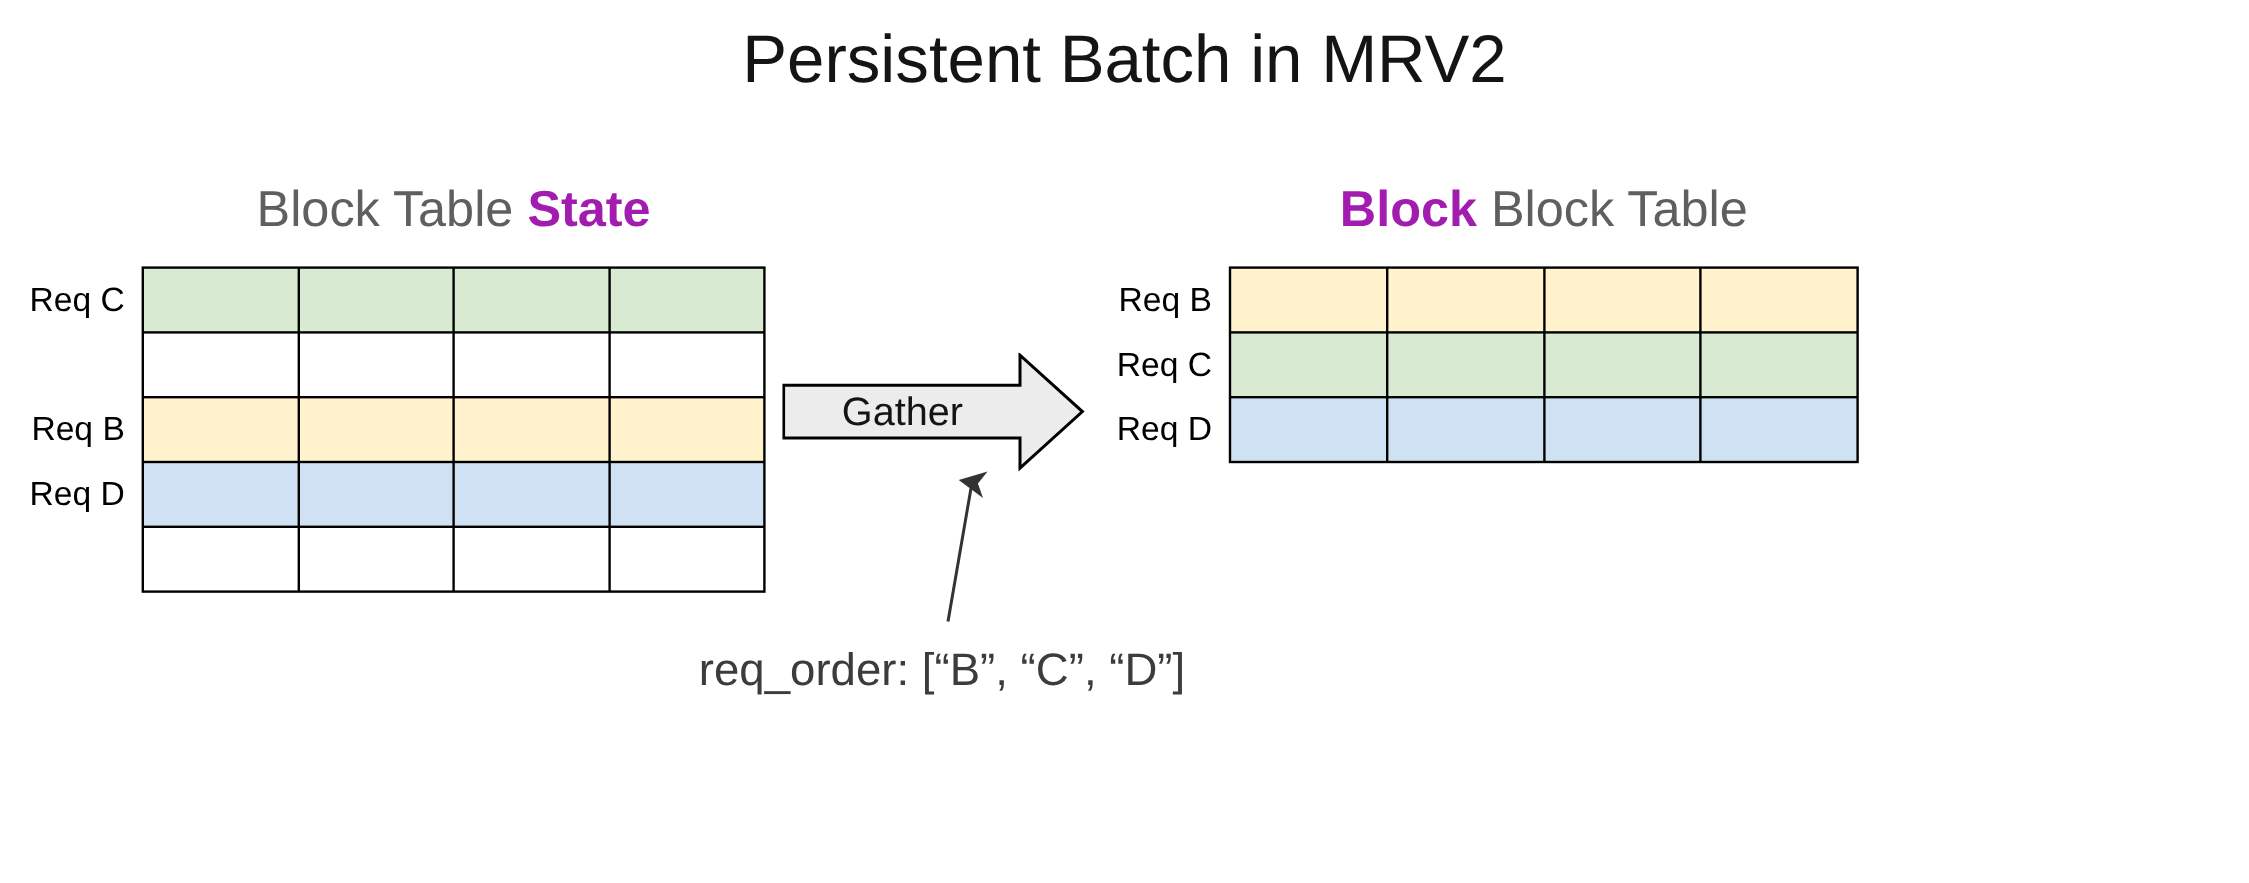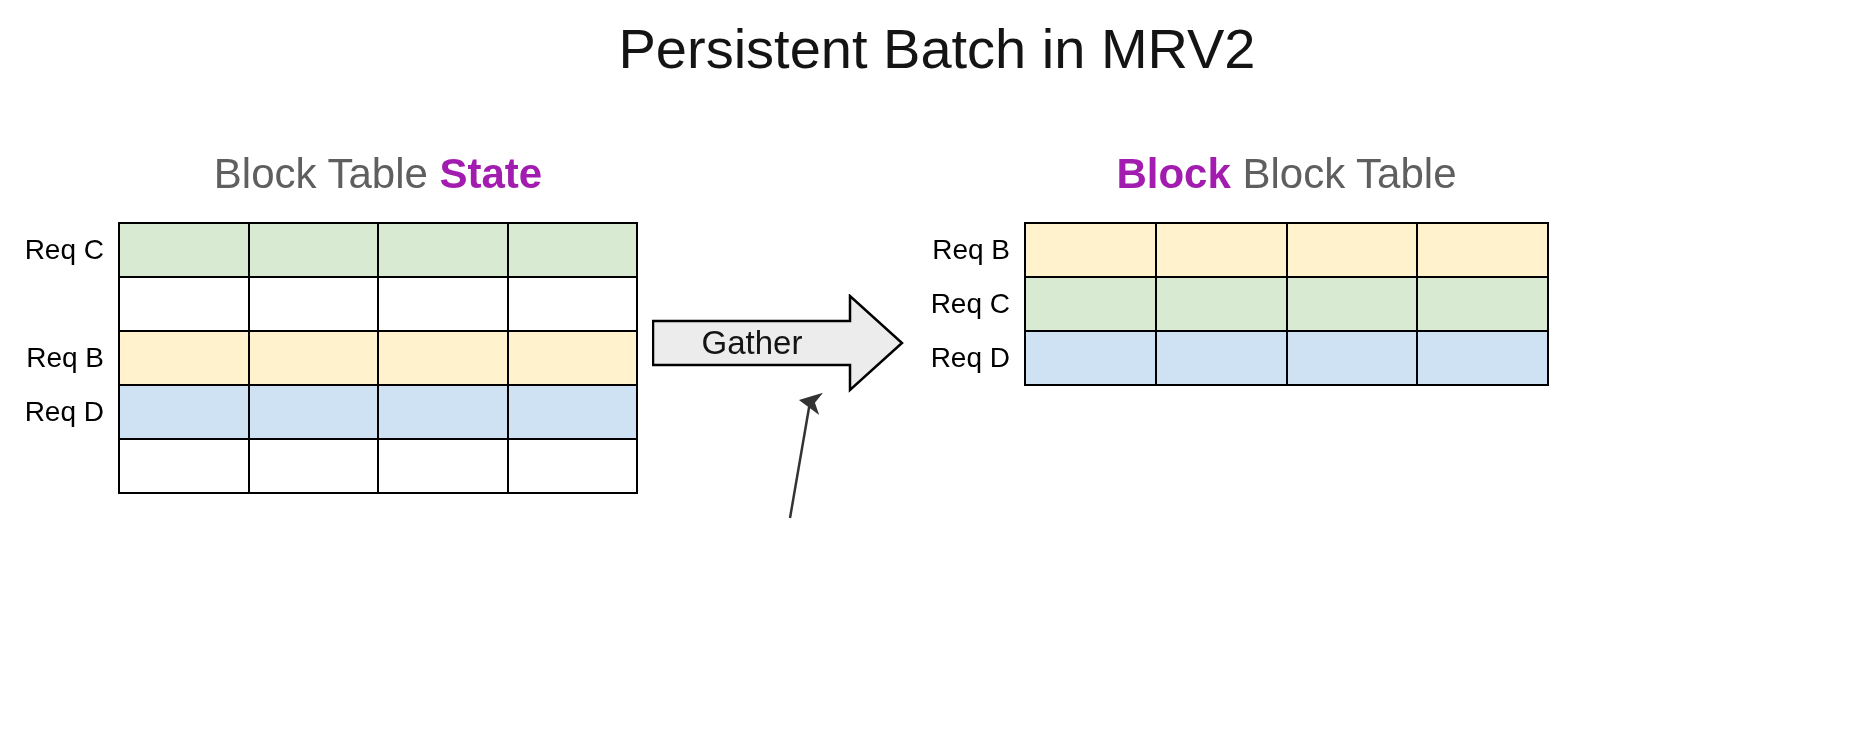--- a/index.html
+++ b/index.html
@@ -171,14 +171,15 @@
 
   <svg class="pointer-svg" width="70" height="140" viewBox="0 0 70 140">
     <defs>
       <marker id="arrowhead" markerWidth="9" markerHeight="9" refX="4.5" refY="4.5" orient="auto">
         <polygon points="0,9 4.5,0 9,9 4.5,6.5" fill="#333333"></polygon>
       </marker>
     </defs>
     <line x1="22" y1="130" x2="42" y2="14" stroke="#333333" stroke-width="2.5" marker-end="url(#arrowhead)"></line>
   </svg>
 
+  <div class="annotation">req_order: [“B”, “C”, “D”]</div>
 
 </div>
 
 </body></html>

